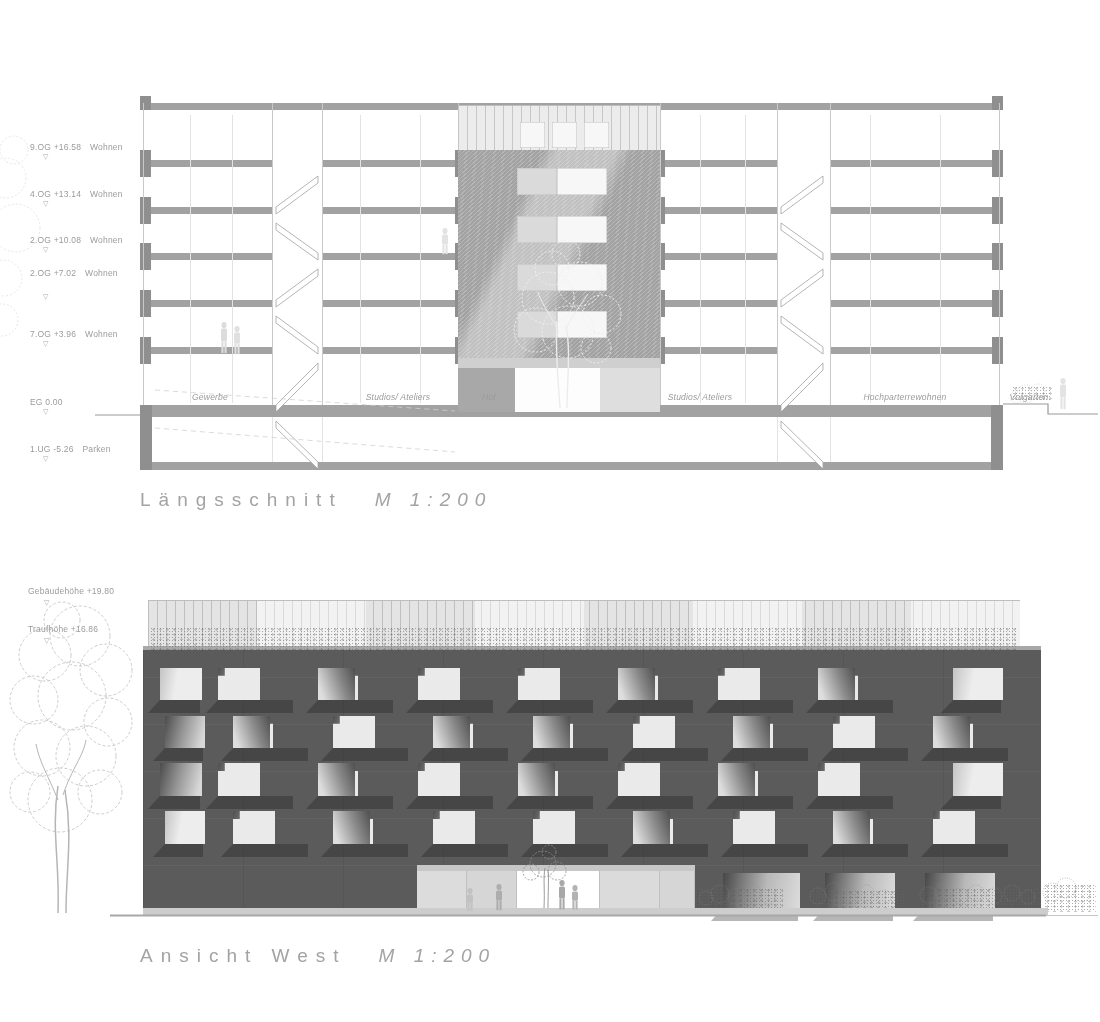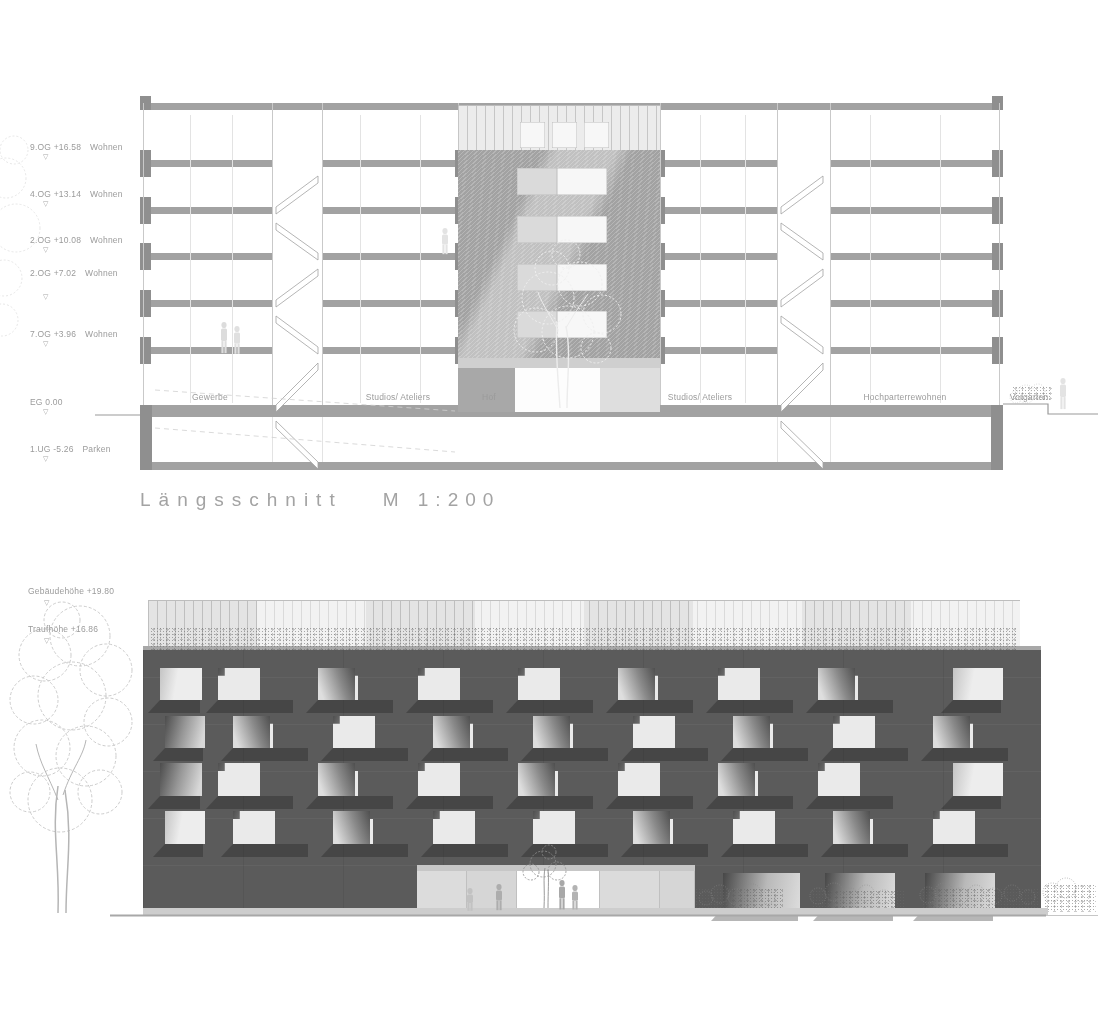--- a/index.html
+++ b/index.html
@@ -4,24 +4,24 @@
 <style>
   html,body{margin:0;padding:0;background:#ffffff;}
   #canvas{position:relative;width:1100px;height:1022px;background:#fff;overflow:hidden;
           font-family:"Liberation Sans",sans-serif;}
   #canvas div{position:absolute;box-sizing:border-box;}
   .slab{background:#a2a2a2;}
   .pier{background:#8f8f8f;}
   .vthin{background:#c9c9c9;}
   .vfaint{background:#e3e3e3;}
   .lbl{font-size:8.5px;color:#9b9b9b;letter-spacing:.2px;white-space:nowrap;z-index:6;}
-  .room{transform:translateX(-50%);}
+  .room{transform:translateX(-50%);font-style:italic;}
   .sym{font-size:7px;color:#a8a8a8;line-height:1;z-index:6;}
   .title{position:absolute;font-size:19px;color:#a3a3a3;letter-spacing:8px;white-space:nowrap;z-index:6;}
-  .title .scale{margin-left:40px;letter-spacing:7px;}
+  .title .scale{margin-left:32px;letter-spacing:7px;font-style:italic;}
   .attic-strip{background:#ececec;border-top:1px solid #bdbdbd;
     background-image:repeating-linear-gradient(90deg,#c6c6c6 0 1px,rgba(255,255,255,0) 1px 9px);}
   .panelA{background:rgba(255,255,255,0.35);} .panelB{background:rgba(0,0,0,0.03);}
   .stipple{z-index:3;background-image:
      radial-gradient(circle,rgba(105,105,105,0.55) 0.7px,transparent 0.9px),
      radial-gradient(circle,rgba(85,85,85,0.30) 1px,transparent 1.3px);
      background-size:3px 3px,7px 5px;}
   .hofwall{background-color:#a2a2a2;background-image:
      linear-gradient(115deg,transparent 28%,rgba(255,255,255,0.33) 33%,rgba(255,255,255,0.33) 52%,transparent 58%),
      repeating-linear-gradient(-42deg,rgba(255,255,255,0.22) 0 1px,transparent 1px 3px);}
@@ -47,20 +47,23 @@
 </style>
 </head>
 <body>
 
 <div id="canvas">
 
   <div class="title" style="left:140px;top:489px">
     <span>Längsschnitt</span><span class="scale">M 1:200</span>
   </div>
 
+  <div class="title" style="left:140px;top:945px">
+    <span>Ansicht West</span><span class="scale">M 1:200</span>
+  </div>
 
 <div class="slab" style="left: 143px; top: 160px; width: 129px; height: 7px;"></div>
     <div class="slab" style="left: 322px; top: 160px; width: 136px; height: 7px;"></div>
     <div class="slab" style="left: 660px; top: 160px; width: 117px; height: 7px;"></div>
     <div class="slab" style="left: 830px; top: 160px; width: 170px; height: 7px;"></div>
     <div class="pier" style="left: 140px; top: 150px; width: 11px; height: 27px;"></div>
     <div class="pier" style="left: 992px; top: 150px; width: 11px; height: 27px;"></div>
     <div class="pier" style="left: 455px; top: 150px; width: 13px; height: 27px;"></div>
     <div class="pier" style="left: 652px; top: 150px; width: 13px; height: 27px;"></div>
     <div class="slab" style="left: 143px; top: 207px; width: 129px; height: 7px;"></div>

